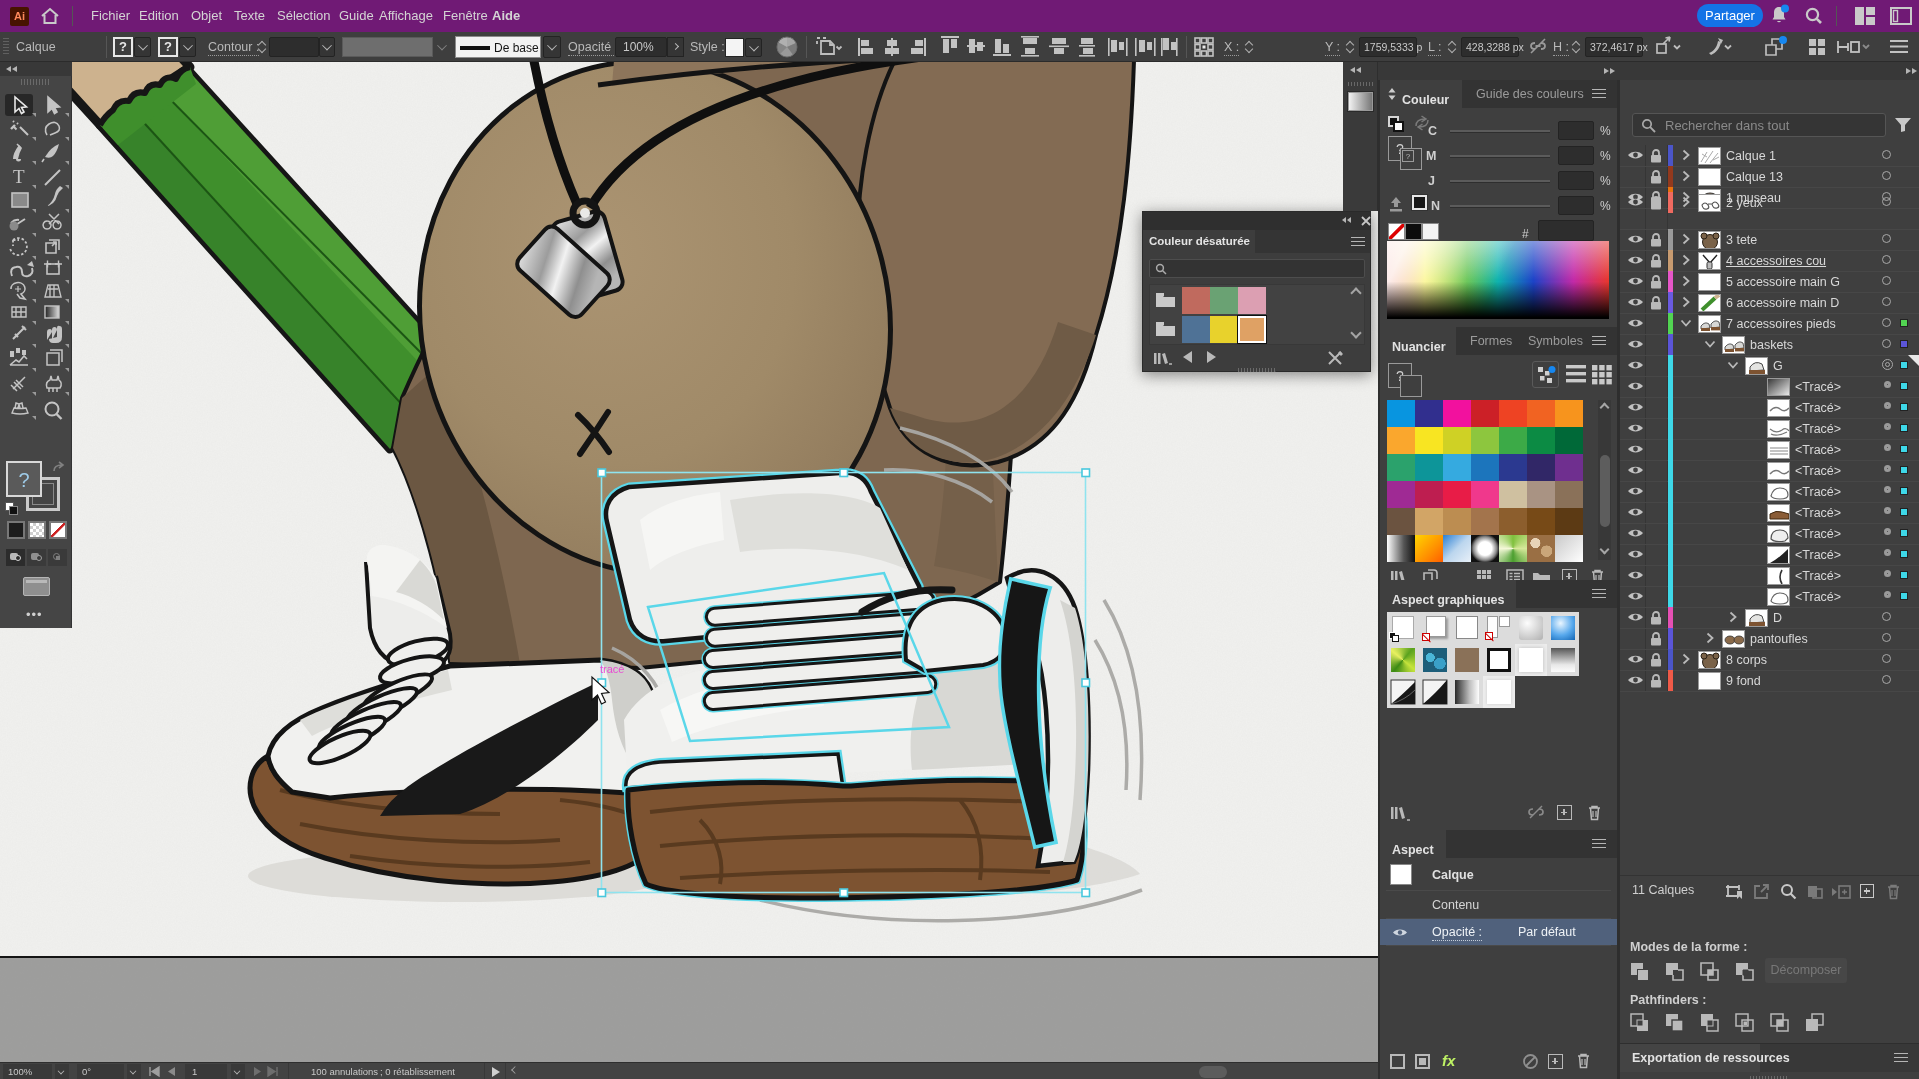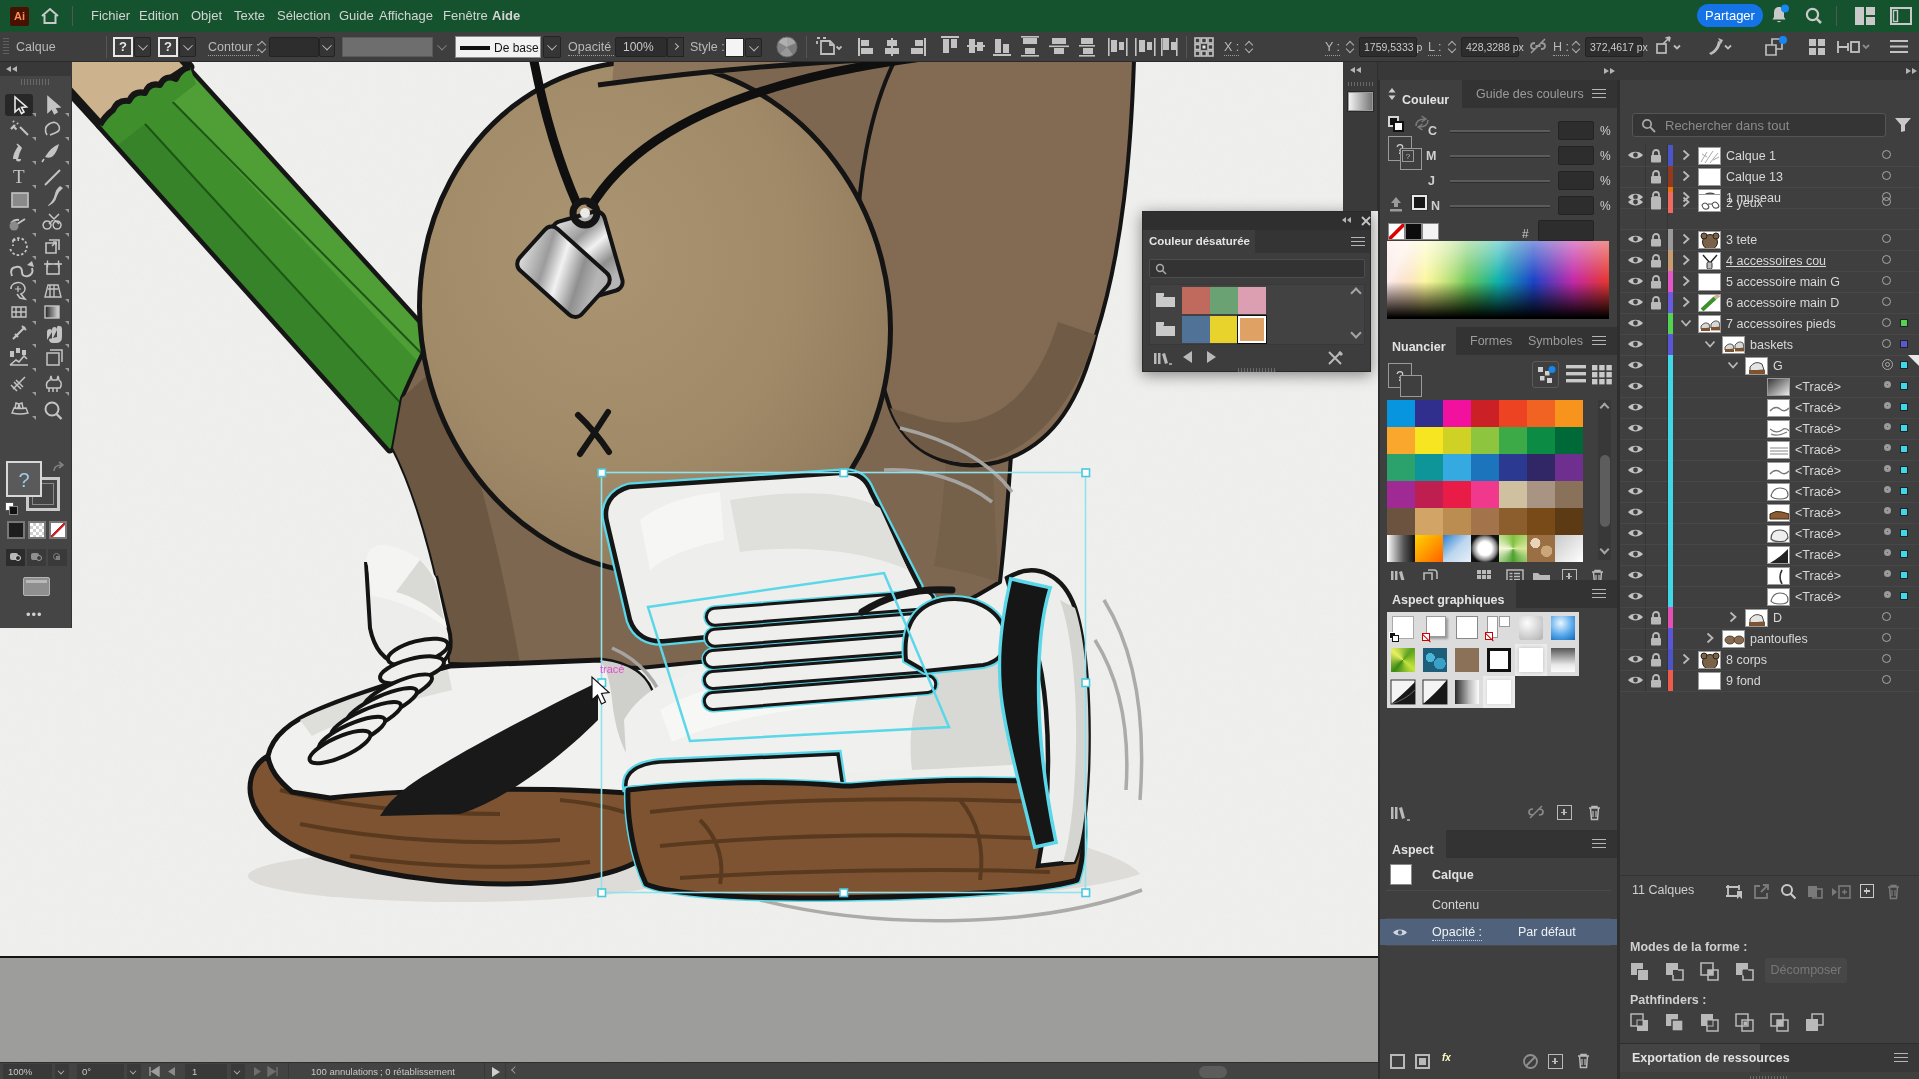--- a/index.html
+++ b/index.html
@@ -1,20 +1,20 @@
 <!DOCTYPE html>
 <html><head>
 <meta charset="utf-8">
 <style>
 *{margin:0;padding:0;box-sizing:border-box;}
 html,body{width:1919px;height:1079px;overflow:hidden;background:#3f3f3f;font-family:"Liberation Sans",sans-serif;}
 #app{position:absolute;left:0;top:0;width:1919px;height:1079px;}
 .abs{position:absolute;}
 
-#menubar{position:absolute;left:0;top:0;width:1919px;height:32px;background:#14532d;}
+#menubar{position:absolute;left:0;top:0;width:1919px;height:32px;background:#701a75;}
 #menubar .mi{position:absolute;top:8px;color:#d4d4d4;font-size:13px;}
 #optbar{position:absolute;left:0;top:32px;width:1919px;height:30px;background:#3e3e3e;border-bottom:1px solid #2b2b2b;}
 .olabel{position:absolute;top:8px;color:#b9b9b9;font-size:12.5px;}
 .odots{border-bottom:1px dotted #9a9a9a;padding-bottom:1px;}
 .field{position:absolute;background:#2d2d2d;border:1px solid #232323;border-radius:2px;color:#c9c9c9;font-size:12px;}
 .chevbtn{position:absolute;background:#353535;border:1px solid #232323;border-radius:2px;}
 .chev:after{content:"";position:absolute;left:50%;top:50%;width:6px;height:6px;border-right:1.6px solid #b9b9b9;border-bottom:1.6px solid #b9b9b9;transform:translate(-50%,-70%) rotate(45deg);}
 .vsep{position:absolute;width:1px;background:#565656;}
 .stepper{position:absolute;width:13px;}
 .stepper:before{content:"";position:absolute;left:3px;top:3px;width:5px;height:5px;border-left:1.5px solid #b0b0b0;border-top:1.5px solid #b0b0b0;transform:rotate(45deg);}
@@ -911,21 +911,21 @@
      <div class="abs" style="left:52px;top:6px;color:#eef2f6;font-size:12.5px;border-bottom:1px dotted #c5cdd8;padding-bottom:1px;">Opacité :</div>
      <div class="abs" style="left:138px;top:6px;color:#eef2f6;font-size:12.5px;">Par défaut</div>
    </div>
    <div class="rowsep" style="left:6px;top:87px;width:225px;"></div>
   </div>
 
   <div class="abs" style="left:10px;top:974px;width:15px;height:15px;border:2px solid #b9b9b9;"></div>
   <div class="abs" style="left:35px;top:974px;width:15px;height:15px;border:2px solid #b9b9b9;">
           <div class="abs" style="left:2px;top:2px;width:7px;height:7px;background:#b9b9b9;"></div>
         </div>
-  <div class="abs" style="left:62px;top:972px;color:#fef9c3;font-size:10px;font-style:italic;font-weight:bold;">fx</div>
+  <div class="abs" style="left:62px;top:972px;color:#bef264;font-size:15px;font-style:italic;font-weight:bold;">fx</div>
   <svg class="ic" width="17" height="17" style="left:142px;top:973px;" viewBox="0 0 17 17">
           <circle cx="8.5" cy="8.5" r="6.5" fill="none" stroke="#8f8f8f" stroke-width="1.8"></circle>
           <path d="M4 13 L13 4" stroke="#8f8f8f" stroke-width="1.8"></path>
         </svg>
   <div class="abs" style="left:168px;top:974px;width:15px;height:15px;border:1.6px solid #b9b9b9;">
           <div class="abs" style="left:3px;top:5.5px;width:6px;height:1.8px;background:#b9b9b9;"></div>
           <div class="abs" style="left:5.1px;top:3.4px;width:1.8px;height:6px;background:#b9b9b9;"></div>
         </div>
   <svg class="ic" width="15" height="17" style="left:196px;top:972px;" viewBox="0 0 15 17">
           <path d="M2 4 h11 M5 4 V2.5 h5 V4 M3.5 4 l1 11.5 h6 l1 -11.5" fill="none" stroke="#b9b9b9" stroke-width="1.5"></path>

